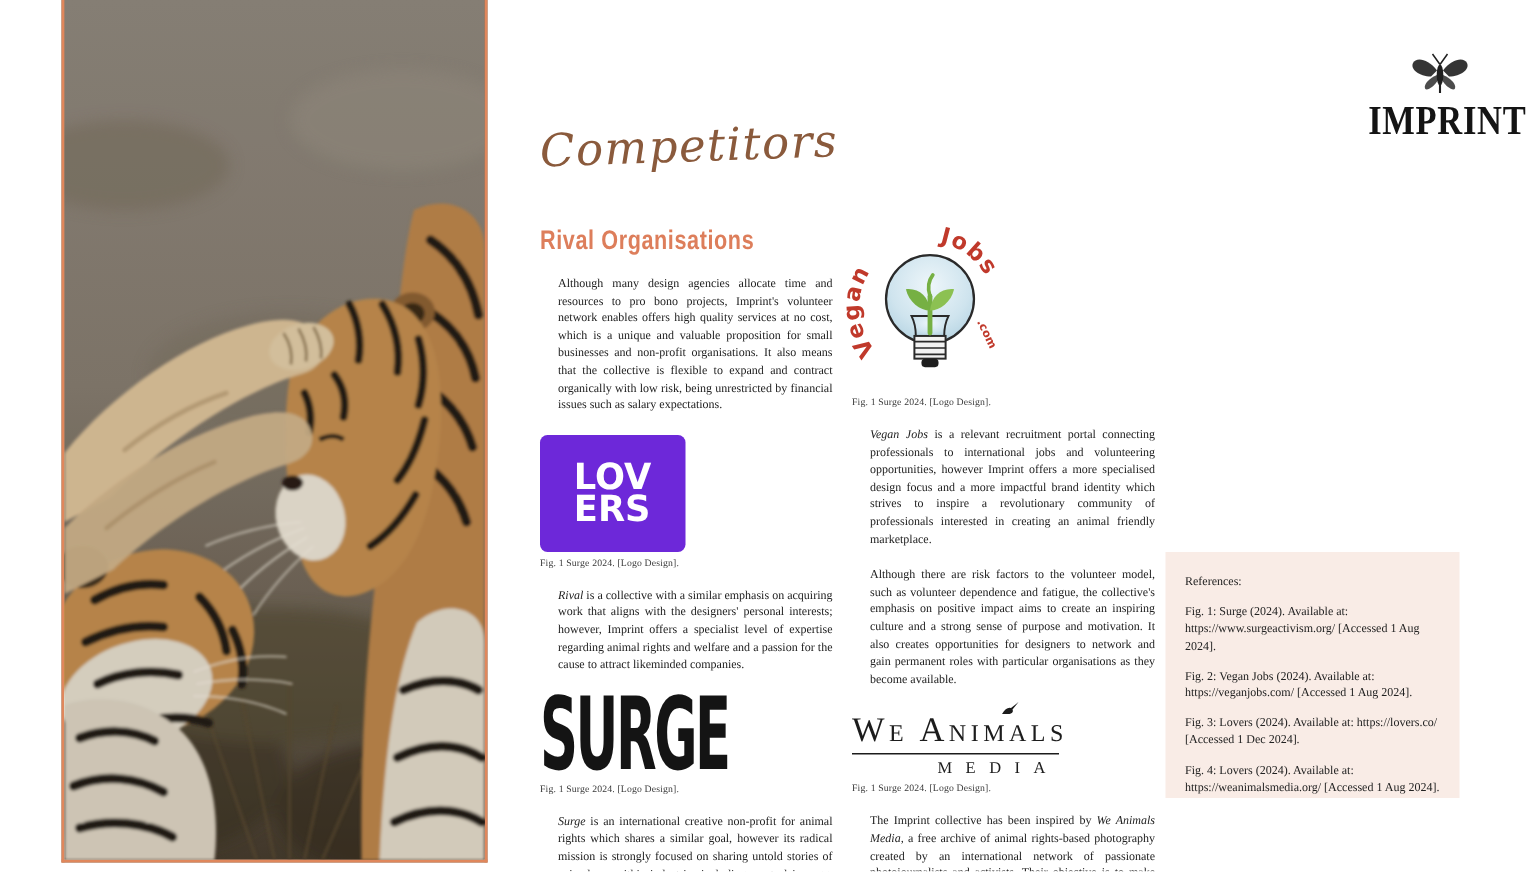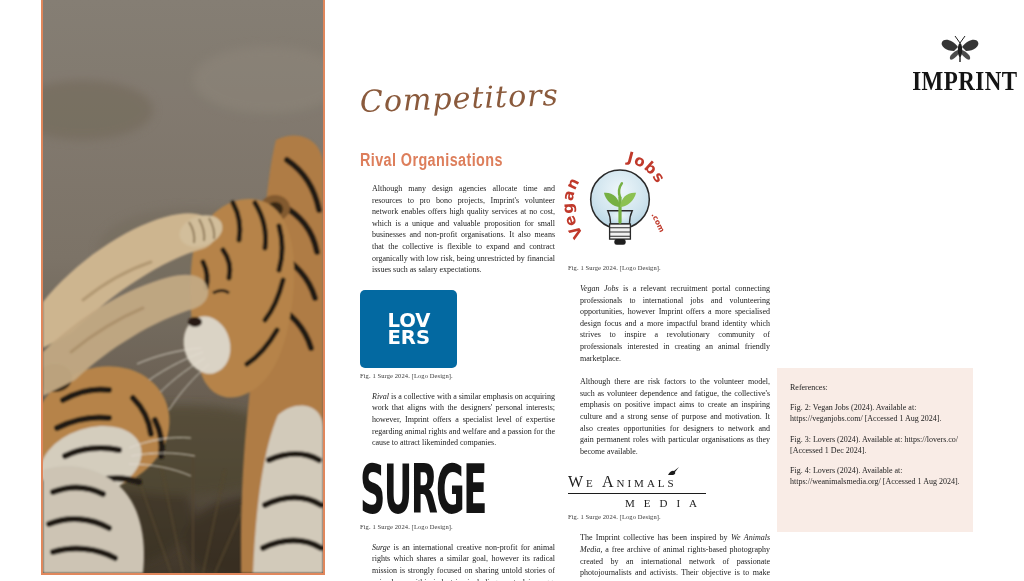--- a/index.html
+++ b/index.html
@@ -33,37 +33,37 @@
      white-space:nowrap;letter-spacing:0.5px;}
 
   p.body{margin:12px;font-size:8px;line-height:1.45;text-align:justify;color:#222;}
   .lead{font-weight:400;font-style:italic;}
   .caption{font-size:6.5px;color:#3a3a3a;letter-spacing:0.1px;}
 
   .mt4{margin-top:4px;}.mt10{margin-top:10px;}.mt12{margin-top:12px;}
   .mt14{margin-top:14px;}.mt16{margin-top:16px;}
 
   
-  .lovers-logo{width:97px;height:78px;background:#0369a1;border-radius:5px;
+  .lovers-logo{width:97px;height:78px;background:#6d28d9;border-radius:5px;
      display:flex;flex-direction:column;align-items:center;justify-content:center;
      font-family:"DejaVu Sans",sans-serif;font-weight:700;color:#ffffff;
-     font-size:20px;line-height:0.86;letter-spacing:0px;}
+     font-size:24px;line-height:0.86;letter-spacing:0px;}
   .lovers-logo span{display:block;transform:scaleX(0.98);}
 
   
   .surge-logo{font-family:"DejaVu Sans",sans-serif;font-weight:700;font-size:64px;
      color:#141414;line-height:0.82;letter-spacing:-3px;transform:scaleX(0.55) scaleY(1.05);
      transform-origin:left top;white-space:nowrap;height:56px;}
 
   
   .vegan-logo{width:104px;height:100px;overflow:visible;}
 
   
   .wam-logo{width:138px;position:relative;color:#1c1c1c;}
-  .wam-top{font-family:"Liberation Serif",serif;font-variant:small-caps;font-size:16px;
+  .wam-top{font-family:"Liberation Serif",serif;font-variant:small-caps;font-size:23px;
      letter-spacing:3px;border-bottom:1px solid #1c1c1c;padding-bottom:2px;white-space:nowrap;}
   .wam-media{font-family:"Liberation Serif",serif;font-variant:small-caps;font-size:11px;
      letter-spacing:9px;text-align:right;margin-top:3px;padding-left:6px;}
   .wam-bird{position:absolute;right:26px;top:-6px;}
 
   
   .references{position:absolute;left:777px;top:368px;width:196px;height:164px;
      background:#f9ece6;box-sizing:border-box;padding:14px 13px;}
   .references .ref-title{font-size:8px;margin:0 0 9px 0;}
   .references p{font-size:8px;line-height:1.4;margin:0 0 9px 0;text-align:left;color:#222;}
@@ -267,18 +267,19 @@
       <div class="wam-top">We Animals</div>
       <div class="wam-media">MEDIA</div>
     </div>
     <div class="caption mt4">Fig. 1 Surge 2024. [Logo Design].</div>
 
     <p class="body mt10"><span>The Imprint collective has been inspired by </span><span class="lead">We Animals Media,</span><span> a free archive of animal rights-based photography created by an international network of passionate photojournalists and activists. Their objective is to make high quality professional and evocative assets available to creatives at no cost in order for animal rights issue to gain exposure through self-directed and cooperate project. This highlights an opportunity for a potential partnership between Imprint and We animals.</span></p>
   </div>
 
   <div class="references">
     <p class="ref-title">References:</p>
+    <p>Fig. 1: Surge (2024). Available at: https://www.surgeactivism.org/ [Accessed 1 Aug 2024].</p>
     <p>Fig. 2: Vegan Jobs (2024). Available at: https://veganjobs.com/ [Accessed 1 Aug 2024].</p>
     <p>Fig. 3: Lovers (2024). Available at: https://lovers.co/ [Accessed 1 Dec 2024].</p>
     <p>Fig. 4: Lovers (2024). Available at: https://weanimalsmedia.org/ [Accessed 1 Aug 2024].</p>
   </div>
 
 </div>
 
 </body></html>

